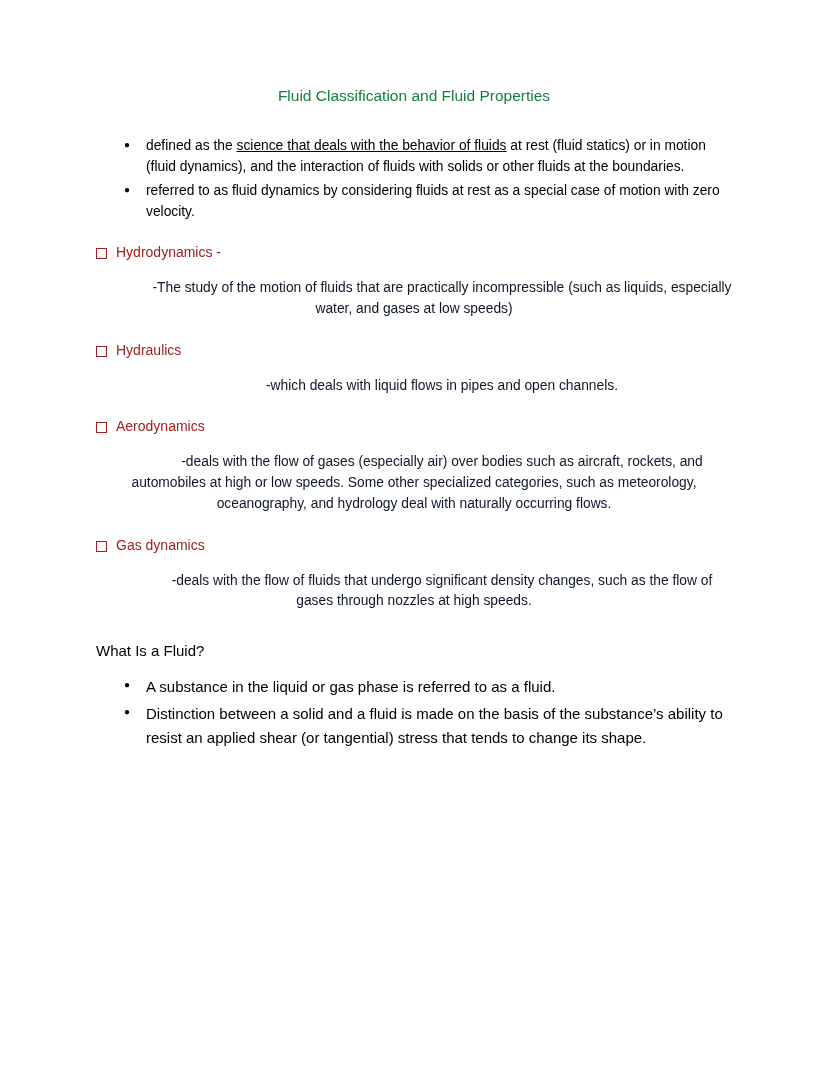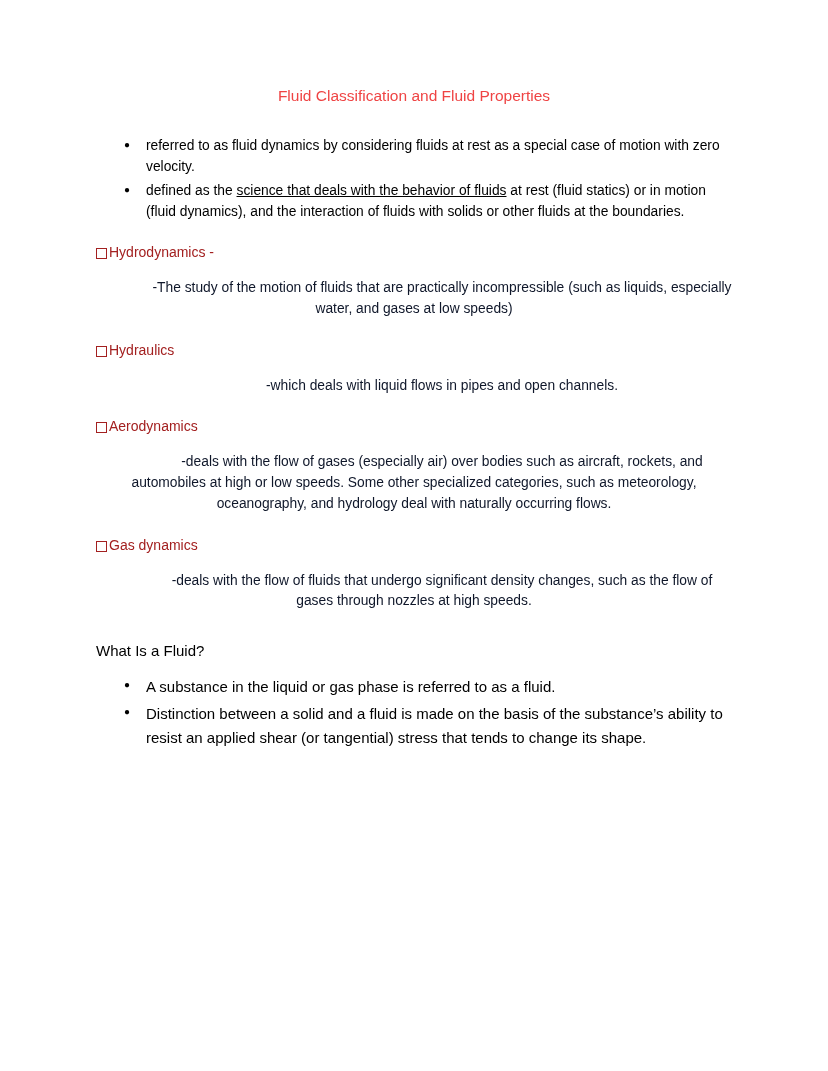--- a/index.html
+++ b/index.html
@@ -21,21 +21,21 @@
     background: #ffffff;
     box-sizing: border-box;
     padding: 86px 96px 0 96px;
   }
   .doc-title {
     text-align: center;
     font-size: 15.5px;
     line-height: 1.35;
     margin: 0 0 28px 0;
     font-weight: 400;
-    color: #ef4444;
+    color: #15803d;
   }
   .section-heading {
     font-size: 14.5px;
     font-weight: bold;
     margin: 0 0 14px 0;
     letter-spacing: 0.1px;
   }
   .section-heading.spaced-top {
     margin-top: 26px;
   }
@@ -70,21 +70,21 @@
   }
   .underline {
     text-decoration: underline;
   }
   .branch-item {
     color: #a32020;
     font-size: 14px;
     margin: 22px 0 0 0;
     display: flex;
     align-items: flex-start;
-    gap: 2px;
+    gap: 9px;
   }
   .branch-item .box-icon {
     display: inline-block;
     width: 9px;
     height: 9px;
     border: 1.4px solid #a32020;
     margin-top: 4px;
     flex: 0 0 auto;
   }
   .branch-body {
@@ -103,22 +103,22 @@
 </style>
 </head>
 <body>
 
 <div class="page">
 
   <div class="doc-title">Fluid Classification and Fluid Properties</div>
 
 
   <ul class="bullets">
+    <li><span>defined as the </span><span class="underline">science that deals with the behavior of fluids</span><span> at rest (fluid statics) or in motion (fluid dynamics), and the interaction of fluids with solids or other fluids at the boundaries.</span></li>
     <li><span>referred to as fluid dynamics by considering fluids at rest as a special case of motion with zero velocity.</span></li>
-    <li><span>defined as the </span><span class="underline">science that deals with the behavior of fluids</span><span> at rest (fluid statics) or in motion (fluid dynamics), and the interaction of fluids with solids or other fluids at the boundaries.</span></li>
   </ul>
 
 
   <div class="branch-item">
     <span class="box-icon"></span>
     <span>Hydrodynamics -</span>
   </div>
   <div class="branch-body">-The study of the motion of fluids that are practically incompressible (such as liquids, especially water, and gases at low speeds)</div>
 
   <div class="branch-item">

